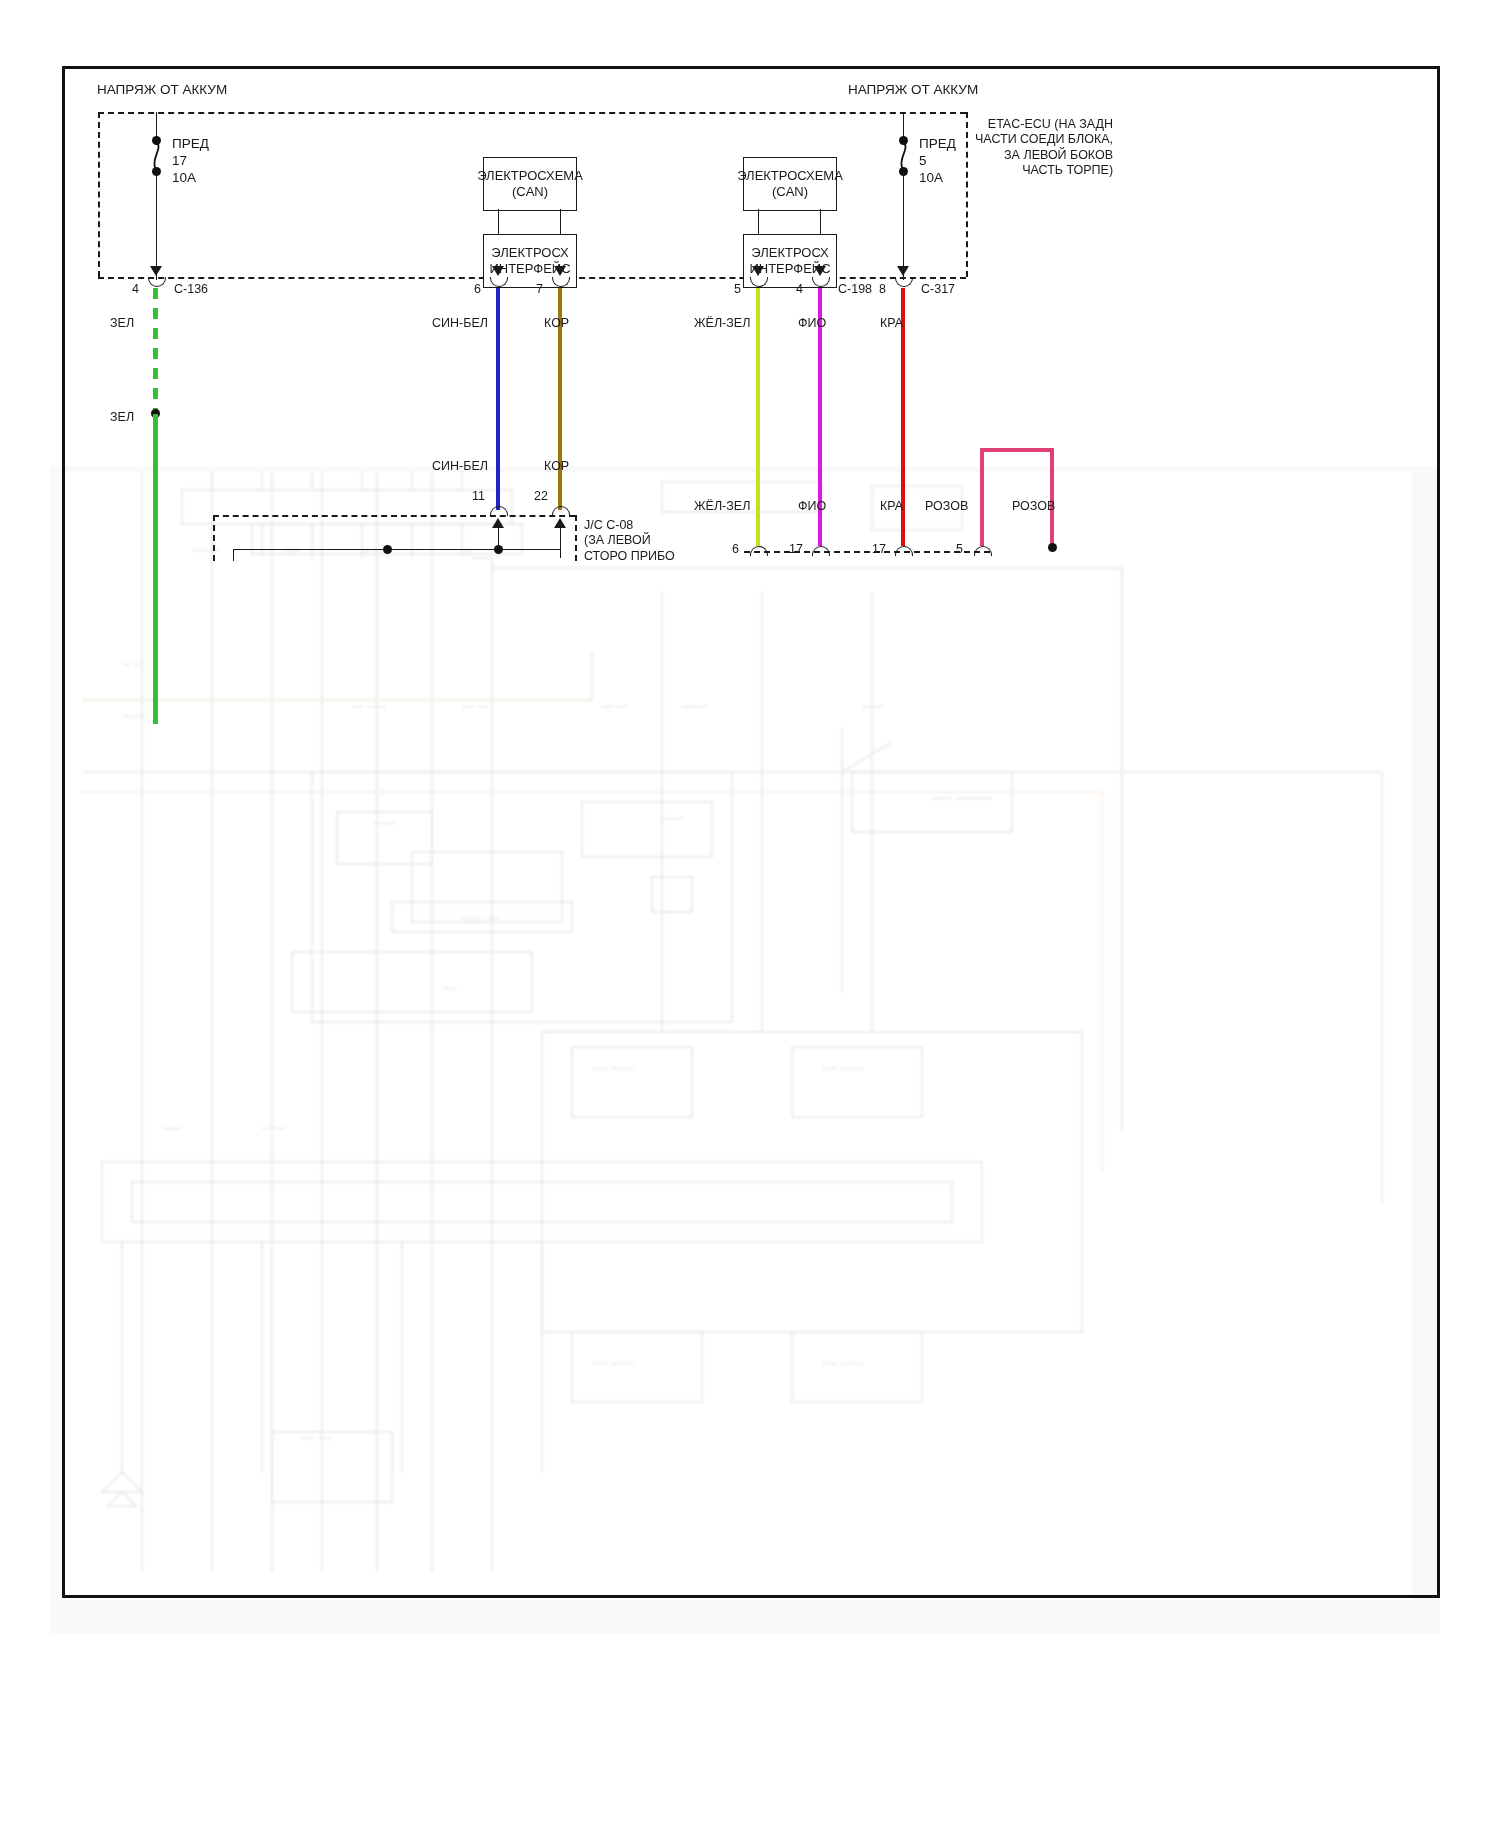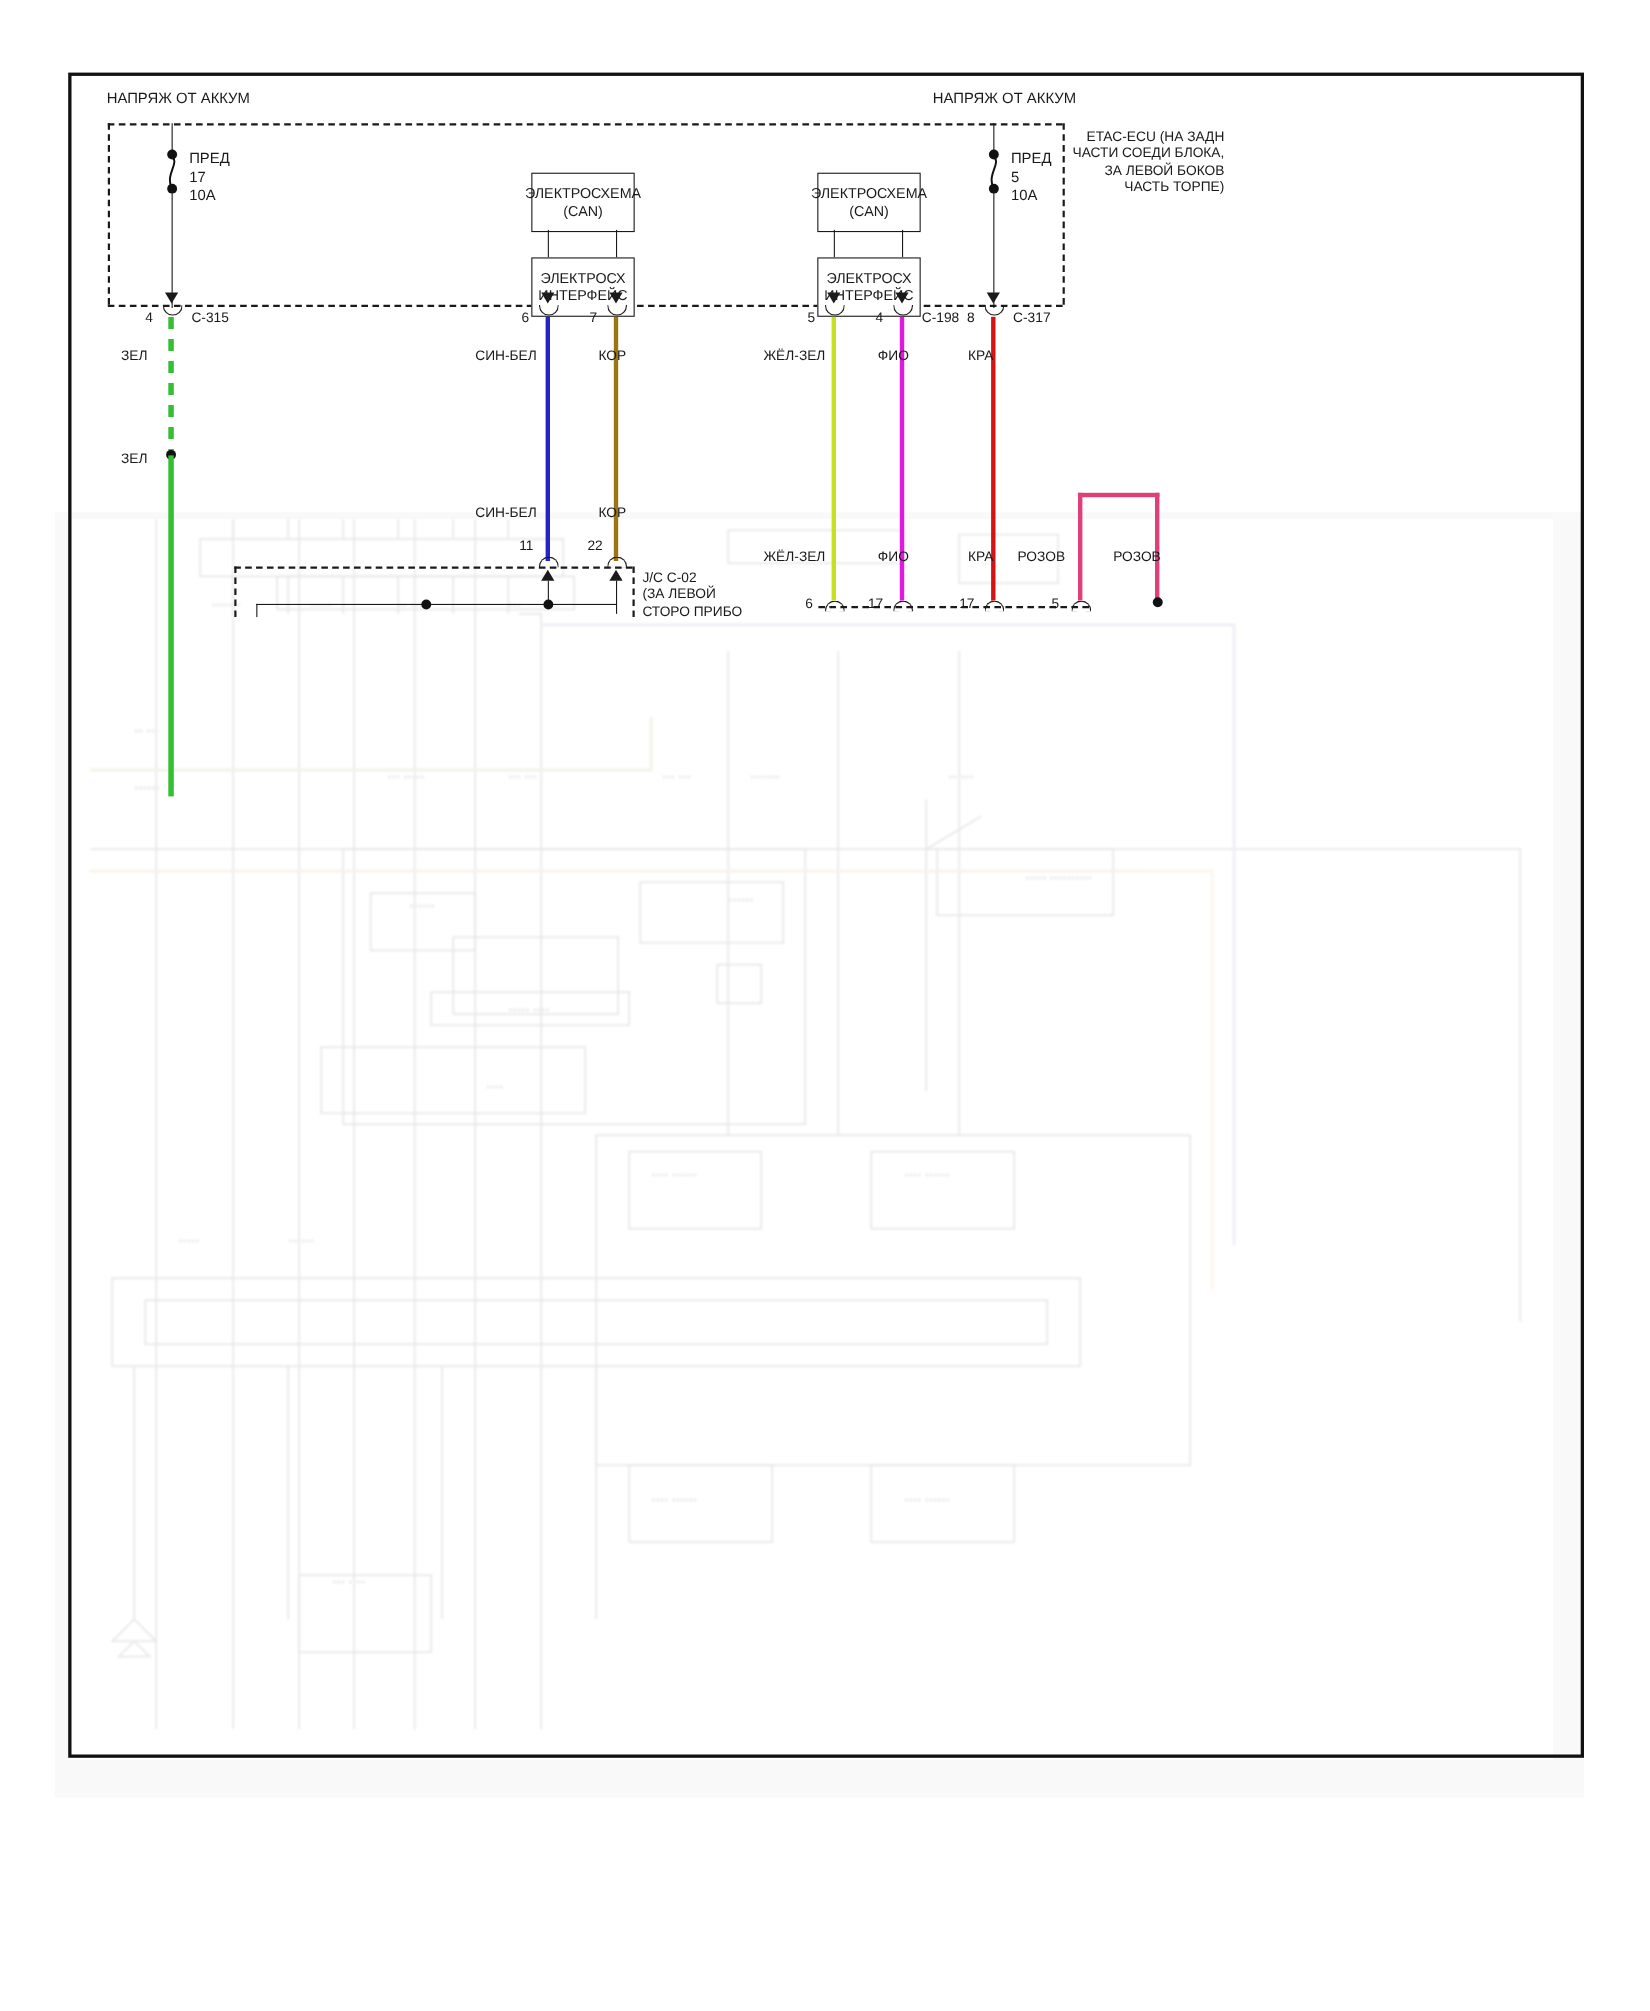--- a/index.html
+++ b/index.html
@@ -194,21 +194,21 @@
 <div class="box" style="left:743px;top:234px;width:92px;height:52px;">
   <div><span>ЭЛЕКТРОСХ</span><br>
        <span>ИНТЕРФЕЙС</span></div>
 </div>
 
 <div class="vline" style="left:498px;top:286px;height:-0px;"></div>
 
 <div class="arrow-d" style="left:150px;top:266px;"></div>
 <div class="bump" style="left:148px;top:277px;"></div>
 <div class="txt t12" style="left:132px;top:282px;">4</div>
-<div class="txt t12" style="left:174px;top:282px;">C-315</div>
+<div class="txt t12" style="left:174px;top:282px;">C-136</div>
 
 <div class="vline" style="left:498px;top:286px;height:-0px;"></div>
 <div class="arrow-d" style="left:492px;top:266px;"></div>
 <div class="bump" style="left:490px;top:277px;"></div>
 <div class="txt t12" style="left:474px;top:282px;">6</div>
 
 <div class="arrow-d" style="left:554px;top:266px;"></div>
 <div class="bump" style="left:552px;top:277px;"></div>
 <div class="txt t12" style="left:536px;top:282px;">7</div>
 
@@ -256,21 +256,21 @@
 <div class="wseg" style="left:980px;top:448px;width:4px;height:98px;background:#e0407a;"></div>
 <div class="wseg" style="left:980px;top:448px;width:74px;height:4px;background:#e0407a;"></div>
 <div class="wseg" style="left:1050px;top:448px;width:4px;height:98px;background:#e0407a;"></div>
 <div class="txt t12" style="left:925px;top:499px;">РОЗОВ</div>
 <div class="txt t12" style="left:1012px;top:499px;">РОЗОВ</div>
 <div class="dot" style="left:1048px;top:543px;"></div>
 
 <div class="dash-t" style="left:213px;top:515px;width:362px;"></div>
 <div class="dash-l" style="left:213px;top:515px;height:46px;"></div>
 <div class="dash-r" style="left:575px;top:515px;height:46px;"></div>
-<div class="txt t12" style="left:584px;top:518px;">J/C C-02
+<div class="txt t12" style="left:584px;top:518px;">J/C C-08
 (ЗА ЛЕВОЙ
 СТОРО ПРИБО</div>
 
 <div class="bump-up" style="left:490px;top:506px;"></div>
 <div class="txt t12" style="left:472px;top:489px;">11</div>
 <div class="arrow-u" style="left:492px;top:518px;"></div>
 <div class="vline" style="left:498px;top:528px;height:22px;"></div>
 
 <div class="bump-up" style="left:552px;top:506px;"></div>
 <div class="txt t12" style="left:534px;top:489px;">22</div>

